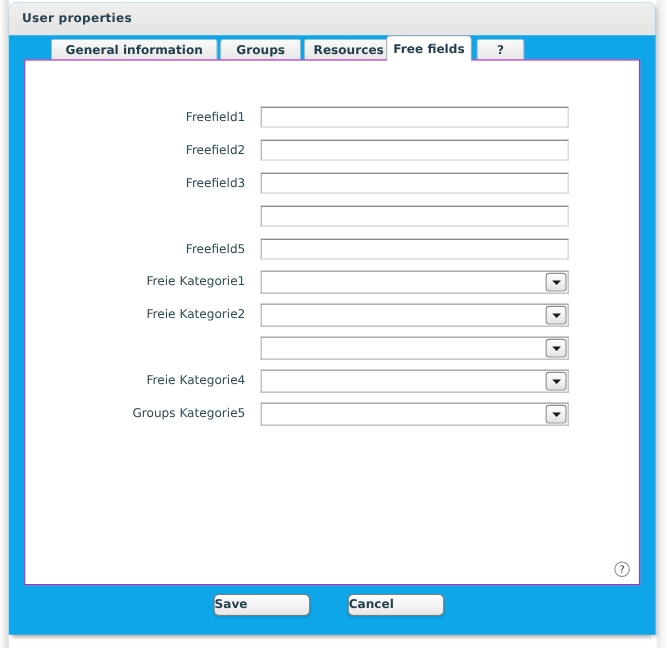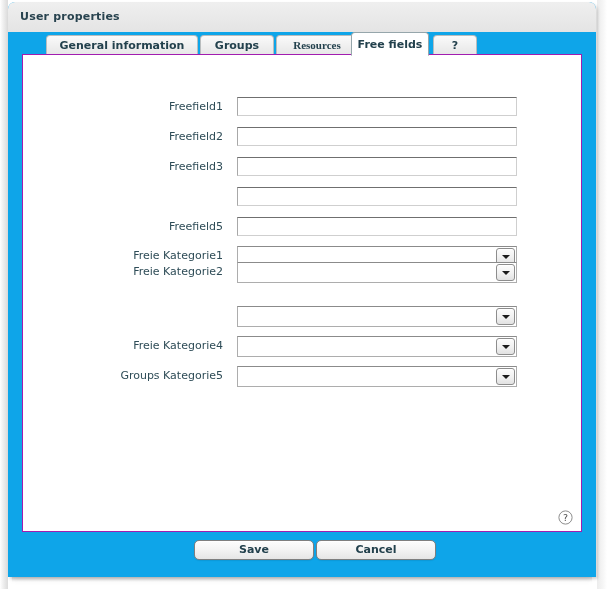--- a/index.html
+++ b/index.html
@@ -224,32 +224,31 @@
   .footer {
     position: absolute;
     left: 0;
     top: 538px;
     width: 588px;
     height: 30px;
   }
   .btn {
     position: absolute;
     top: 0;
-    width: 120px;
+    width: 88px;
     height: 20px;
     box-sizing: border-box;
     border: 1px solid #7f7f7f;
     border-radius: 5px;
     background: linear-gradient(to bottom, #fdfdfd 0%, #f4f4f4 48%, #e6e6e6 100%);
     box-shadow: inset 0 1px 0 #ffffff, 0 1px 1px rgba(0,0,0,0.08);
     font-family: "DejaVu Sans", sans-serif;
     font-size: 11px;
     font-weight: bold;
     color: #23414d;
-    text-align: center;
     line-height: 18px;
     cursor: pointer;
     white-space: nowrap;
   }
   #btn-save { left: 186px; }
   #btn-cancel { left: 308px; }
 
   
   .window-shadow {
     position: absolute;
@@ -270,21 +269,21 @@
 
   <div class="window">
 
     <div class="window-titlebar">
       <div class="window-title">User properties</div>
     </div>
 
     <div class="tabstrip" id="tabstrip">
         <div class="tab" style="left: 0px; width: 152px;">General information</div>
         <div class="tab" style="left: 154px; width: 74px;">Groups</div>
-        <div class="tab" style="left: 230px; width: 82px; font-family: Liberation Serif, serif;">Resources</div>
+        <div class="tab" style="left: 230px; width: 82px;">Resources</div>
         <div class="tab active" style="left: 305px; width: 78px;">Free fields</div>
         <div class="tab" style="left: 387px; width: 44px;">?</div>
       </div>
 
     <div class="panel">
       <div class="form" id="form-container">
           <div class="form-row" style="top: 42px; width: 520px;">
             <div class="form-label">Freefield1</div>
             <input type="text" class="text-input" placeholder="" style="">
           </div>
@@ -305,21 +304,21 @@
           </div>
           <div class="form-row" style="top: 191px; width: 520px;">
             <div class="form-label">Freie Kategorie1</div>
             <div class="select-wrap">
               <div class="select-value"></div>
               <div class="select-button">
                 <div class="select-arrow"></div>
               </div>
             </div>
           </div>
-          <div class="form-row" style="top: 207px; width: 520px;">
+          <div class="form-row" style="top: 221px; width: 520px;">
             <div class="form-label">Freie Kategorie2</div>
             <div class="select-wrap">
               <div class="select-value"></div>
               <div class="select-button">
                 <div class="select-arrow"></div>
               </div>
             </div>
           </div>
           <div class="form-row" style="top: 251px; width: 520px;">
             <div class="select-wrap">

